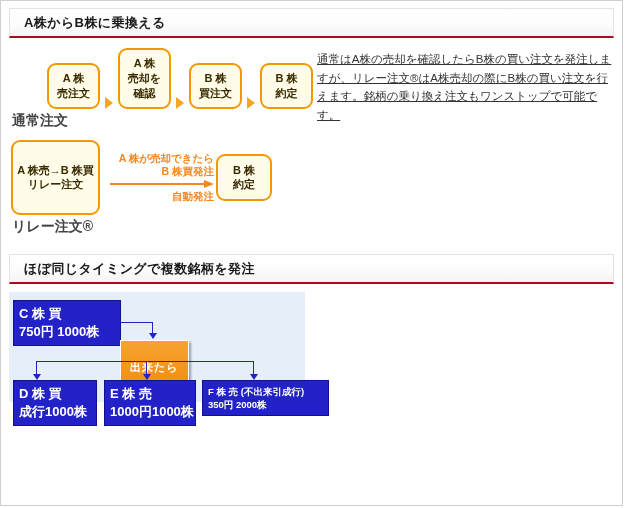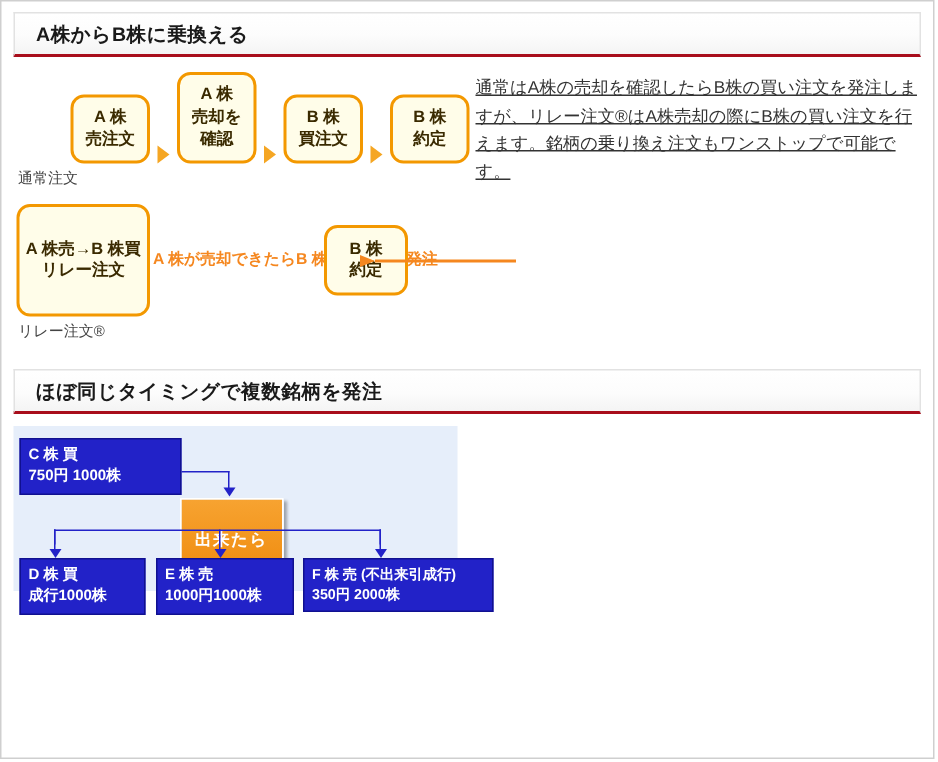--- a/index.html
+++ b/index.html
@@ -61,31 +61,32 @@
   .ybox.w1{width:57px;}
   .ybox.w2{width:57px;}
   .tri{
     width:0;height:0;
     border-top:6px solid transparent;
     border-bottom:6px solid transparent;
     border-left:8px solid #f5a623;
     margin:0 5px;
   }
   .cap{
-    font-size:10px;color:#444;
+    font-size:14px;color:#444;
     margin:3px 0 0 1px;
+    font-weight:bold;
   }
 
   
   .relayrow{display:flex;align-items:center;margin-top:10px;}
   .ybox.relay{width:89px;padding:21px 0;}
   .ybox.yakujo{width:56px;padding:7px 0;}
   .arrowblock{
     width:112px;
-    display:flex;flex-direction:row;align-items:flex-end;
+    display:flex;flex-direction:column;align-items:flex-end;
     margin:0 2px;
   }
   .arrtext{
     color:#f5871f;font-weight:bold;font-size:10.5px;
     line-height:1.25;text-align:center;white-space:nowrap;
   }
   .arrline{
     position:relative;width:104px;height:8px;margin:2px 0;
   }
   .arrline:before{
@@ -105,21 +106,21 @@
     position:relative;
     margin:8px 0 0 8px;
     width:296px;height:110px;
     background:#e6eefa;
   }
   .bbox{
     position:absolute;
     background:#2222c8;
     border:1px solid #101090;
     color:#fff;
-    font-size:10px;font-weight:bold;
+    font-size:13px;font-weight:bold;
     line-height:1.38;
     padding:4px 5px;
     box-sizing:border-box;
     white-space:nowrap;
   }
   .bbox .l2{display:block;}
   .badge{
     position:absolute;
     background:linear-gradient(to bottom,#f7a331 0%,#ef8a0c 100%);
     border:1px solid #fff;

